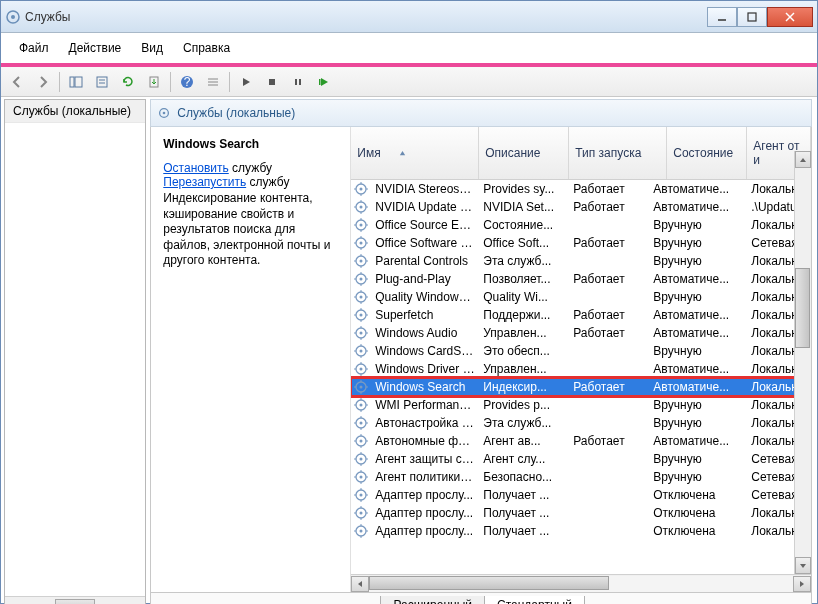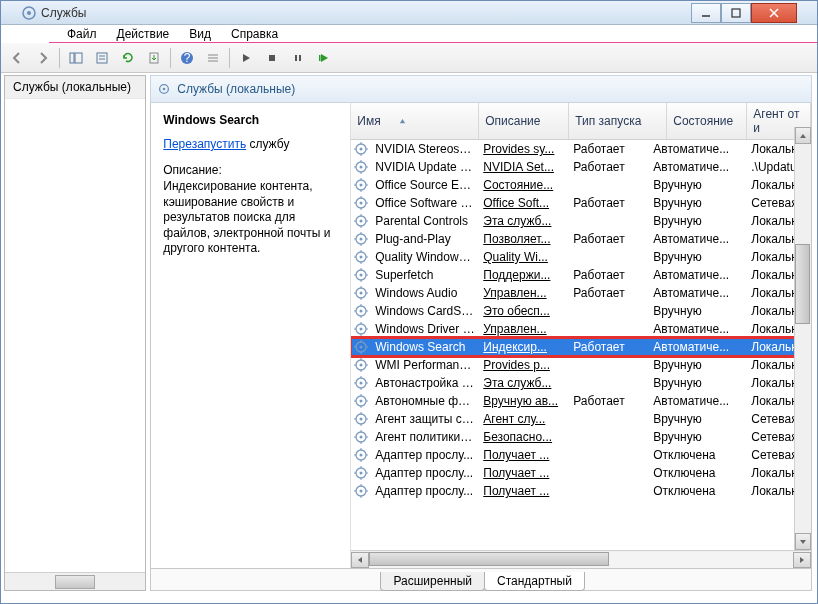--- a/index.html
+++ b/index.html
@@ -1,28 +1,28 @@
 <!DOCTYPE html>
 <html><head>
 <meta charset="utf-8">
 <style>
 * { box-sizing: border-box; margin: 0; padding: 0; font-family: "Segoe UI", Tahoma, sans-serif; font-size: 12px; }
 body { background: #c0c0c0; width: 818px; height: 604px; overflow: hidden; }
 
 .window { position: relative; width: 818px; height: 604px; background: #fff; border: 1px solid #6b8bb5; }
 
-.titlebar { height: 24px; background: linear-gradient(#eaf2fb, #d0e0f0); display: flex; align-items: center; padding: 0 20px; border-bottom: 1px solid #a8b8c8; }
+.titlebar { height: 32px; background: linear-gradient(#eaf2fb, #d0e0f0); display: flex; align-items: center; padding: 0 4px; border-bottom: 1px solid #a8b8c8; }
 .titlebar .app-icon { width: 16px; height: 16px; margin-right: 4px; }
 .titlebar .title { flex: 1; color: #333; }
 .win-btns { display: flex; gap: 0; }
 .win-btn { width: 30px; height: 20px; border: 1px solid #8aa4c0; background: linear-gradient(#f5faff,#dde8f5); display: flex; align-items: center; justify-content: center; cursor: pointer; }
 .win-btn.close { width: 46px; background: linear-gradient(#ee7c66,#d9553a); border-color: #a03020; color: #fff; }
 .win-btn svg { width: 10px; height: 10px; }
 
-.menubar { height: 18px; background: #fff; border-bottom: 1px solid #ec4899; display: flex; align-items: center; padding-left: 8px; margin-left: 48px; }
+.menubar { height: 34px; background: #fff; border-bottom: 4px solid #ec4899; display: flex; align-items: center; padding-left: 8px; }
 .menubar span { padding: 2px 10px; cursor: pointer; }
 
 .toolbar { height: 30px; background: linear-gradient(#f8f8f8,#ececec); border-bottom: 1px solid #c8c8c8; display: flex; align-items: center; padding: 0 4px; gap: 2px; }
 .tool-btn { width: 24px; height: 24px; border: 1px solid transparent; display: flex; align-items: center; justify-content: center; cursor: pointer; }
 .tool-sep { width: 1px; height: 20px; background: #c0c0c0; margin: 0 2px; }
 
 .body-area { display: flex; height: calc(604px - 28px - 22px - 30px - 4px); }
 .left-pane { width: 165px; border: 1px solid #b8b8b8; margin: 2px 0 2px 3px; background: #fff; display: flex; flex-direction: column; }
 .left-pane .tree-item { padding: 4px 8px; background: #fff; border-bottom: 1px solid #e8e8e8; }
 .left-pane .tree-item.sel { background: #f0f0f0; }
@@ -33,27 +33,27 @@
 .pane-header { height: 28px; background: linear-gradient(#f4f8fc,#e2ecf6); border: 1px solid #c8d4e0; display: flex; align-items: center; padding-left: 6px; gap: 6px; color: #2a5a8a; }
 .content-row { flex: 1; display: flex; border: 1px solid #c8c8c8; border-top: none; overflow: hidden; }
 .info-panel { width: 200px; padding: 10px 10px 10px 12px; border-right: 1px solid #e0e0e0; }
 .info-panel .svc-name { font-weight: bold; margin-bottom: 10px; }
 .info-panel a { color: #0050d8; text-decoration: underline; cursor: pointer; }
 .info-panel .desc-label { margin-top: 12px; }
 .info-panel .desc-text { margin-top: 2px; line-height: 1.3; }
 
 .list-area { flex: 1; display: flex; flex-direction: column; position: relative; }
 .list-header { display: flex; background: linear-gradient(#fdfdfd,#ececec); border-bottom: 1px solid #d0d0d0; }
-.list-header .col { padding: 4px 6px; border-right: 1px solid #d8d8d8; color: #2a3a5a; display: flex; align-items: center; gap: 4px; }
+.list-header .col { padding: 12px 6px; border-right: 1px solid #d8d8d8; color: #2a3a5a; display: flex; align-items: center; gap: 4px; }
 .col-name { width: 128px; } .col-desc { width: 90px; } .col-state { width: 80px; } .col-start { width: 98px; } .col-logon { flex: 1; }
 .list-body { flex: 1; overflow: hidden; }
 .row { display: flex; align-items: center; height: 18px; padding-left: 2px; }
 .row .icon { width: 16px; height: 16px; margin-right: 2px; flex-shrink: 0; }
 .row .c { padding: 0 4px; overflow: hidden; white-space: nowrap; text-overflow: ellipsis; }
-.row .c1 { width: 108px; } .row .c2 { width: 90px; text-decoration: underline; } .row .c3 { width: 80px; } .row .c4 { width: 98px; } .row .c5 { flex: 1; }
+.row .c1 { width: 108px; } .row .c2 { width: 90px; } .row .c3 { width: 80px; } .row .c4 { width: 98px; } .row .c5 { flex: 1; }
 .row.selected { background: #2f7de1; color: #fff; }
 .row.hilite-box { outline: 3px solid #e53030; outline-offset: -1px; }
 .list-hscroll { height: 18px; border-top: 1px solid #d0d0d0; background: #f0f0f0; display: flex; align-items: center; }
 .list-hscroll .track { flex: 1; position: relative; height: 16px; background: #f4f4f4; }
 .list-hscroll .thumb { position: absolute; left: 0; width: 240px; height: 14px; background: linear-gradient(#e4e4e4,#c4c4c4); border: 1px solid #a0a0a0; }
 .list-hscroll .arr { width: 18px; height: 16px; background: linear-gradient(#f0f0f0,#d8d8d8); border: 1px solid #a8a8a8; display: flex; align-items: center; justify-content: center; }
 .vscroll { position: absolute; right: 0; top: 24px; bottom: 18px; width: 17px; background: #f0f0f0; border-left: 1px solid #d0d0d0; }
 .vscroll .arr { height: 17px; background: linear-gradient(#f0f0f0,#d8d8d8); border: 1px solid #a8a8a8; display: flex; align-items: center; justify-content: center; }
 .vscroll .track { position: absolute; top: 17px; bottom: 17px; left: 0; right: 0; }
 .vscroll .thumb { position: absolute; top: 100px; width: 15px; height: 80px; background: linear-gradient(90deg,#e4e4e4,#c4c4c4); border: 1px solid #a0a0a0; }
@@ -194,22 +194,22 @@
         <svg class="gear-icon" viewBox="0 0 16 16">
             <circle cx="8" cy="8" r="5" fill="none" stroke="#6a8fb8" stroke-width="1.5"></circle>
             <circle cx="8" cy="8" r="1.5" fill="#6a8fb8"></circle>
           </svg>
         <span>Службы (локальные)</span>
       </div>
 
       <div class="content-row">
         <div class="info-panel">
           <div class="svc-name">Windows Search</div>
+          <div><a>Остановить</a><span> службу</span></div>
           <div><a>Перезапустить</a><span> службу</span></div>
-          <div class="desc-label">Описание:</div>
           <div class="desc-text">Индексирование контента, кэширование свойств и результатов поиска для файлов, электронной почты и другого контента.</div>
         </div>
 
         <div class="list-area">
           <div class="list-header">
             <div class="col col-name">
                 <span>Имя</span>
                 <svg class="sort-arrow" viewBox="0 0 8 8">
                   <path d="M4 1 L7 6 L1 6 Z" fill="#6a8ab0"></path>
                 </svg>
@@ -396,21 +396,21 @@
                 <span class="c c4">Вручную</span>
                 <span class="c c5">Локальн</span>
               </div>
               <div class="row">
                 <svg class="icon" viewBox="0 0 16 16">
                   <circle cx="8" cy="8" r="5" fill="none" stroke="#7a9ac0" stroke-width="1.3"></circle>
                   <circle cx="8" cy="8" r="1.5" fill="#7a9ac0"></circle>
                   <path d="M8 1 L8 3 M8 13 L8 15 M1 8 L3 8 M13 8 L15 8" stroke="#7a9ac0" stroke-width="1"></path>
                 </svg>
                 <span class="c c1">Автономные фай...</span>
-                <span class="c c2">Вручную ав...</span>
+                <span class="c c2">Агент ав...</span>
                 <span class="c c3">Работает</span>
                 <span class="c c4">Автоматиче...</span>
                 <span class="c c5">Локальн</span>
               </div>
               <div class="row">
                 <svg class="icon" viewBox="0 0 16 16">
                   <circle cx="8" cy="8" r="5" fill="none" stroke="#7a9ac0" stroke-width="1.3"></circle>
                   <circle cx="8" cy="8" r="1.5" fill="#7a9ac0"></circle>
                   <path d="M8 1 L8 3 M8 13 L8 15 M1 8 L3 8 M13 8 L15 8" stroke="#7a9ac0" stroke-width="1"></path>
                 </svg>

